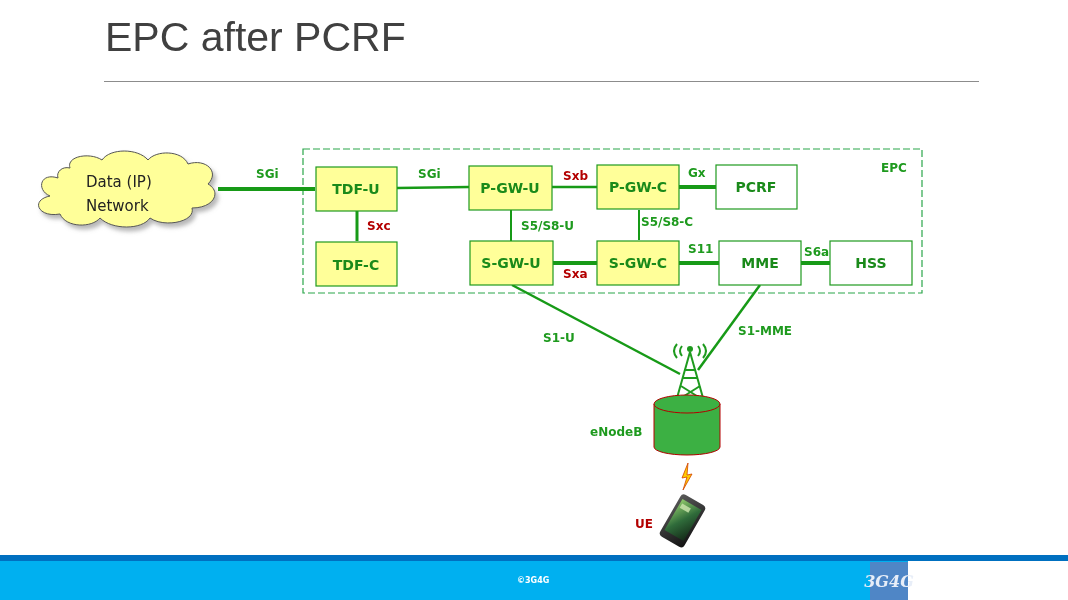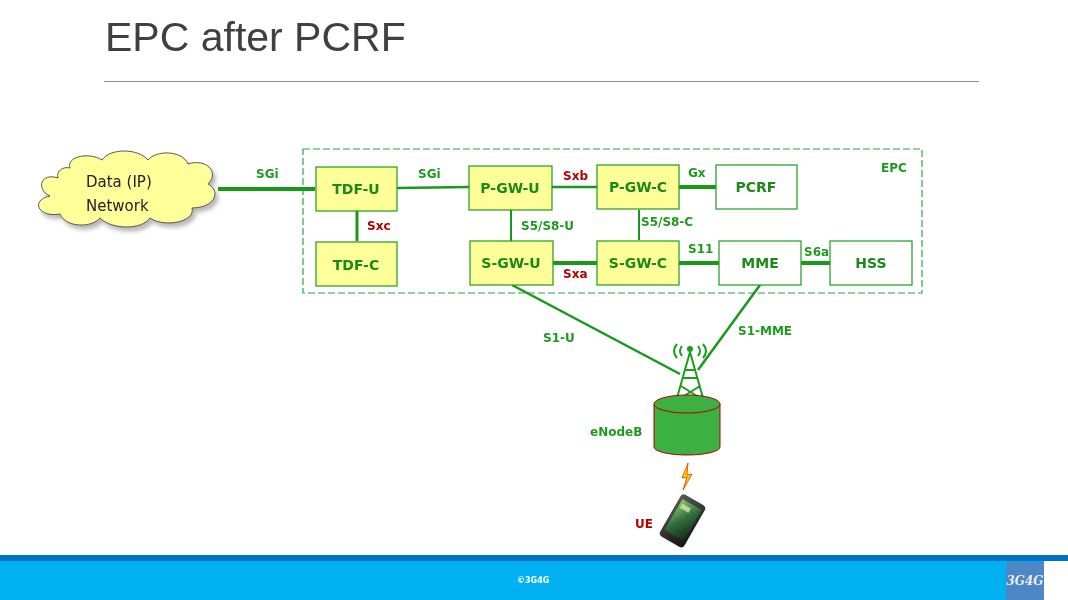--- a/index.html
+++ b/index.html
@@ -6,23 +6,23 @@
   body { width:1068px; height:600px; position:relative; background:#ffffff; overflow:hidden; font-family:"DejaVu Sans", sans-serif; }
   .title { position:absolute; left:105px; top:14px; font-family:"Liberation Sans", sans-serif; font-size:41px; color:#404040; font-weight:normal; letter-spacing:0px; }
   .title-rule { position:absolute; left:104px; top:81px; width:875px; height:1px; background:#8c8c8c; }
   svg.diagram { position:absolute; left:0; top:0; }
   .lbl { font-family:"DejaVu Sans", sans-serif; font-weight:bold; font-size:12px; }
   .lbl-g { fill:#1e9a1e; }
   .lbl-r { fill:#b30000; }
   .node-text { font-family:"DejaVu Sans", sans-serif; font-weight:bold; font-size:14px; fill:#1a8a1a; }
   .cloud-text { font-family:"DejaVu Sans", sans-serif; font-size:15px; fill:#222; }
   .footer-band { position:absolute; left:0; top:555px; width:1068px; height:6px; background:#0070c0; }
-  .footer { position:absolute; left:0; top:561px; width:1044px; height:39px; background:#00b0f0; }
+  .footer { position:absolute; left:0; top:561px; width:908px; height:39px; background:#00b0f0; }
   .footer-copy { position:absolute; left:517px; top:15px; font-family:"DejaVu Sans", sans-serif; font-size:8px; font-weight:bold; color:#ffffff; }
-  .logo { position:absolute; right:0; top:1px; width:38px; height:38px; background:#4f86c6; color:#e8eef8; font-family:"DejaVu Serif", serif; font-style:italic; font-weight:bold; font-size:12px; display:flex; align-items:center; justify-content:center; }
+  .logo { position:absolute; right:0; top:1px; width:38px; height:38px; background:#4f86c6; color:#e8eef8; font-family:"DejaVu Serif", serif; font-style:italic; font-weight:bold; font-size:16px; display:flex; align-items:center; justify-content:center; }
 </style>
 </head>
 <body>
 
 <div class="title">EPC after PCRF</div>
 <div class="title-rule"></div>
 
 <svg class="diagram" width="1068" height="600" viewBox="0 0 1068 600">
   <defs>
     <filter id="shadow" x="-10%" y="-10%" width="130%" height="140%">

